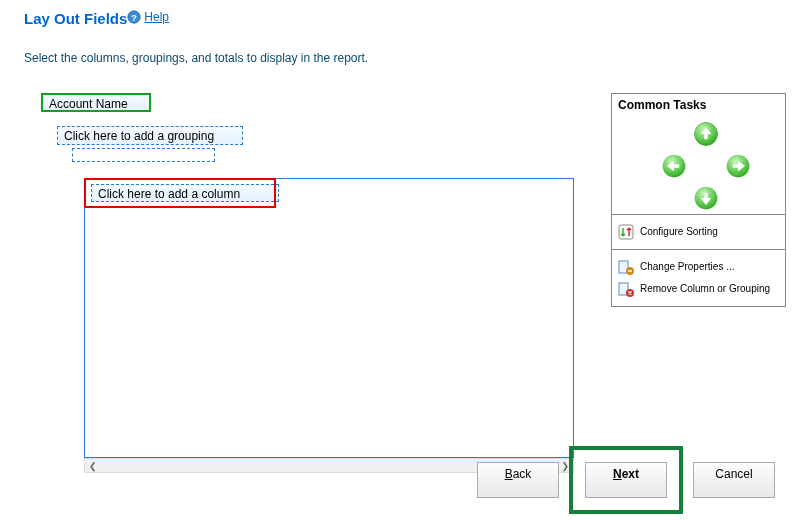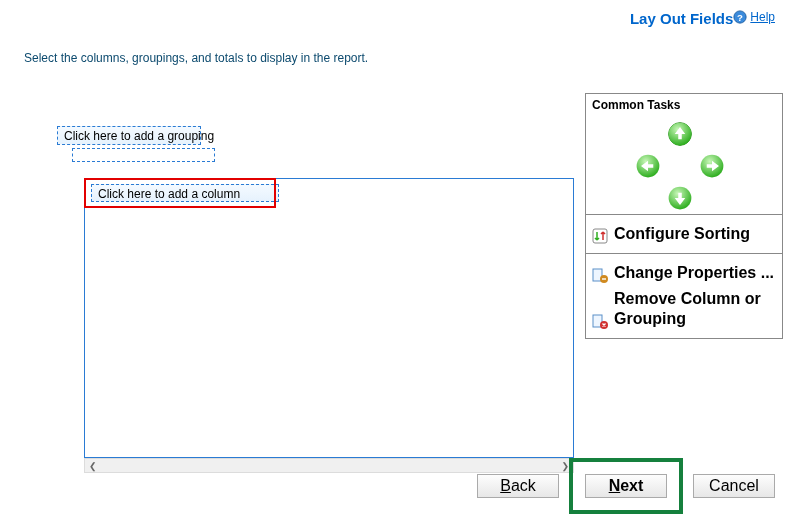--- a/index.html
+++ b/index.html
@@ -12,21 +12,21 @@
     background: #fff;
     width: 793px;
     height: 520px;
     position: relative;
   }
   .page {
     padding: 10px 18px 0 24px;
   }
   .header-row {
     display: flex;
-    justify-content: flex-end;
+    justify-content: flex-start;
     align-items: flex-start;
   }
   .title {
     color: #0066cc;
     font-size: 15px;
     font-weight: bold;
   }
   .help-link {
     color: #0066cc;
     text-decoration: underline;
@@ -53,21 +53,21 @@
     padding: 2px 6px;
     white-space: nowrap;
   }
   .account-name {
     left: 17px; top: 0;
     width: 110px; height: 19px;
     border: 2px solid #15a020;
   }
   .grouping-box {
     left: 33px; top: 33px;
-    width: 144px; height: 19px;
+    width: 186px; height: 19px;
     border: 1px dashed #2a7bd4;
   }
   .empty-ph {
     left: 48px; top: 55px;
     width: 143px; height: 14px;
     border: 1px dashed #2a7bd4;
     background: #fff;
     padding: 0;
   }
   .big-frame {
@@ -98,22 +98,22 @@
     border: 1px solid #dcdcdc;
     display: flex;
     justify-content: space-between;
     align-items: center;
     font-size: 9px;
     color: #666;
     padding: 0 4px;
   }
   .tasks-panel {
     position: absolute;
-    left: 561px; top: 0;
-    width: 198px;
+    left: 587px; top: 0;
+    width: 175px;
     border: 1px solid #888;
     background: #fff;
   }
   .tasks-title {
     font-weight: bold;
     font-size: 12px;
     padding: 4px 6px 2px 6px;
   }
   .arrows-zone {
     height: 100px;
@@ -127,46 +127,45 @@
   .arrow-up    { left: 80px; top: 6px; }
   .arrow-left  { left: 48px; top: 38px; }
   .arrow-right { left: 112px; top: 38px; }
   .arrow-down  { left: 80px; top: 70px; }
   .task-section {
     border-top: 1px solid #888;
     padding: 6px 4px;
   }
   .task-item {
     display: flex;
-    align-items: flex-end;
+    align-items: center;
     gap: 6px;
     padding: 3px 2px;
-    font-size: 16px;
+    font-size: 10px;
     cursor: pointer;
     line-height: 1.25;
-    font-weight: bold;
   }
   .task-item .ico {
     width: 16px; height: 16px;
     flex: none;
   }
   .footer {
     position: absolute;
     bottom: 6px;
     right: 18px;
     display: flex;
     gap: 10px;
     align-items: center;
   }
   .btn {
     width: 82px;
-    height: 24px;
+    height: 36px;
     background: linear-gradient(#fdfdfd, #e7e7e7);
     border: 1px solid #aaa;
-    font-size: 16px;
+    font-size: 12px;
     cursor: pointer;
     text-align: center;
     line-height: 22px;
   }
   .btn u { text-decoration: underline; }
   .btn-next-wrap {
     border: 4px solid #15803d;
     padding: 12px;
     font-weight: bold;
   }
@@ -183,20 +182,21 @@
         <text x="8" y="12" font-size="11" text-anchor="middle" fill="#fff" font-weight="bold">?</text>
       </svg>
       <span>Help</span>
     </span>
   </div>
 
   <div class="instruction">Select the columns, groupings, and totals to display in the report.</div>
 
   <div class="layout-area">
 
+    <div class="field-box account-name">Account Name</div>
     <div class="field-box grouping-box">Click here to add a grouping</div>
     <div class="field-box empty-ph"></div>
 
     <div class="big-frame"></div>
     <div class="field-box add-column">Click here to add a column</div>
     <div class="red-highlight"></div>
 
     <div class="scrollbar-h">
       <span>❮</span>
       <span>❯</span>

